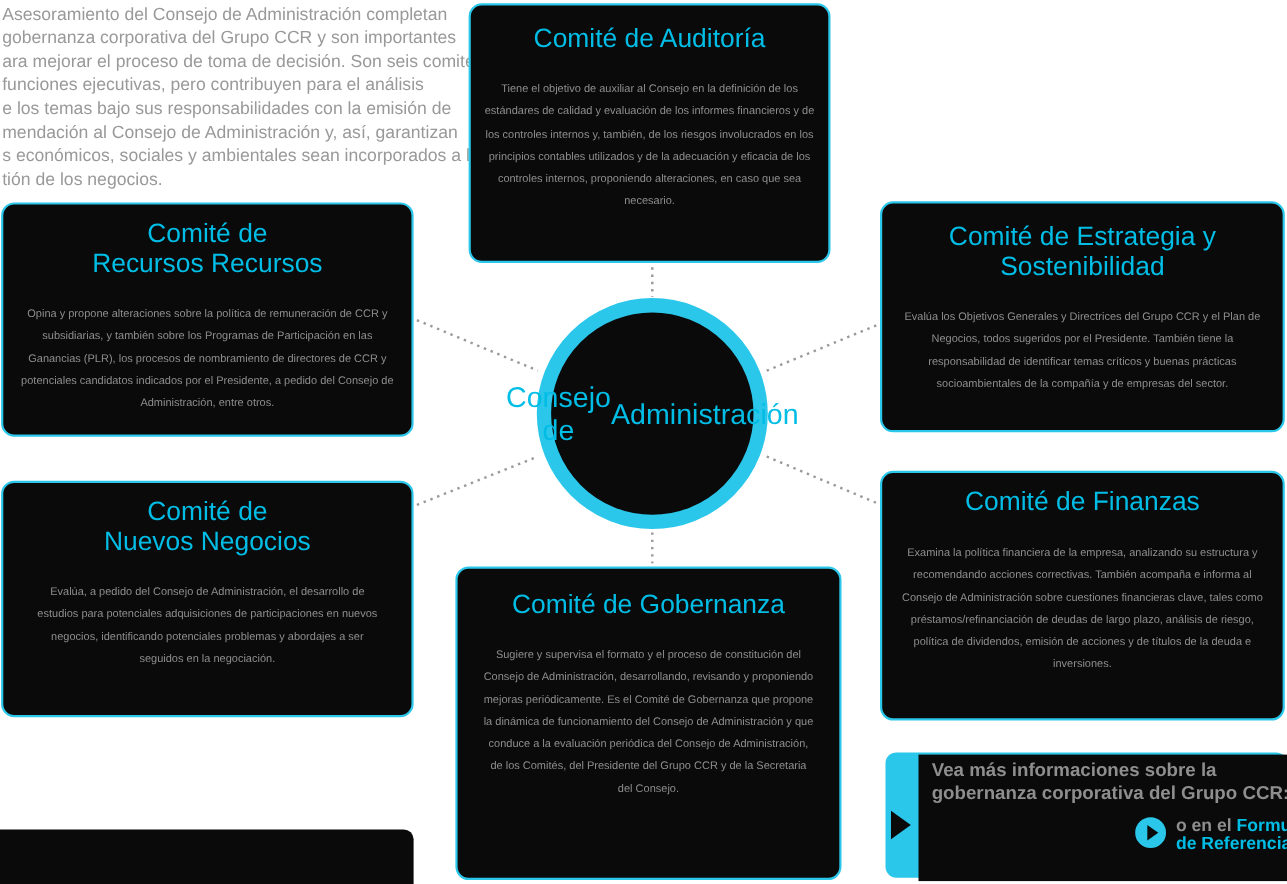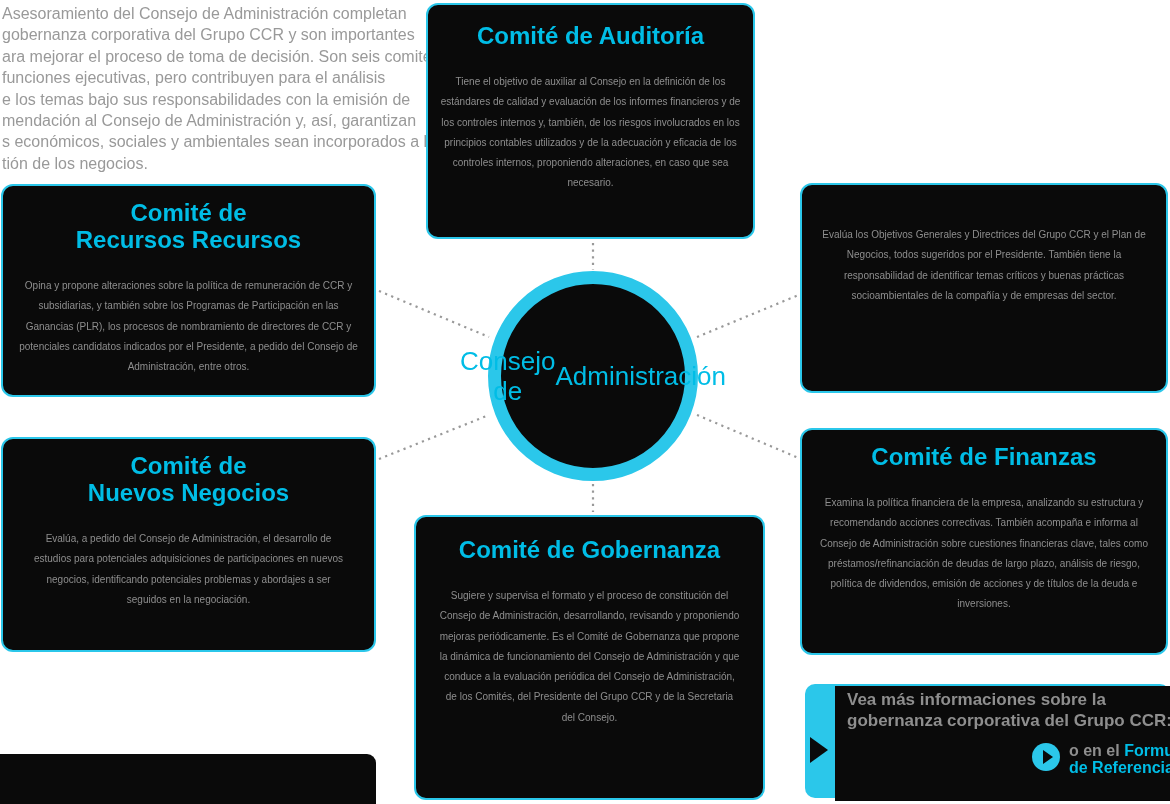--- a/index.html
+++ b/index.html
@@ -36,21 +36,21 @@
   
   .committee{
     position:absolute;z-index:2;
     background:var(--box-black);
     border:2px solid var(--accent-cyan);
     border-radius:12px;
     text-align:center;color:var(--body-gray);
     overflow:hidden;
   }
   .committee .title{
-    color:var(--title-cyan);font-weight:bold;
+    color:var(--title-cyan);font-weight:normal;
     font-size:24px;line-height:27px;
   }
   .committee .title span{display:block;}
   .committee .body{
     font-size:10px;line-height:20.3px;margin-top:23px;
   }
   .box-auditoria  {left:426px;top:3px;  width:329px;height:236px;padding:17px 12px 0 12px;}
   .box-recursos   {left:1px;  top:184px;width:375px;height:213px;padding:13px 12px 0 12px;}
   .box-nuevos     {left:1px;  top:437px;width:375px;height:215px;padding:13px 30px 0 30px;}
   .box-estrategia {left:800px;top:183px;width:368px;height:210px;padding:17px 14px 0 14px;}
@@ -159,20 +159,24 @@
 
   <div class="committee box-nuevos">
     <div class="title">
       <span>Comité de</span>
       <span>Nuevos Negocios</span>
     </div>
     <div class="body">Evalúa, a pedido del Consejo de Administración, el desarrollo de estudios para potenciales adquisiciones de participaciones en nuevos negocios, identificando potenciales problemas y abordajes a ser seguidos en la negociación.</div>
   </div>
 
   <div class="committee box-estrategia">
+    <div class="title">
+      <span>Comité de Estrategia y</span>
+      <span>Sostenibilidad</span>
+    </div>
     <div class="body">Evalúa los Objetivos Generales y Directrices del Grupo CCR y el Plan de Negocios, todos sugeridos por el Presidente. También tiene la responsabilidad de identificar temas críticos y buenas prácticas socioambientales de la compañía y de empresas del sector.</div>
   </div>
 
   <div class="committee box-finanzas">
     <div class="title">
       <span>Comité de Finanzas</span>
       <span></span>
     </div>
     <div class="body">Examina la política financiera de la empresa, analizando su estructura y recomendando acciones correctivas. También acompaña e informa al Consejo de Administración sobre cuestiones financieras clave, tales como préstamos/refinanciación de deudas de largo plazo, análisis de riesgo, política de dividendos, emisión de acciones y de títulos de la deuda e inversiones.</div>
   </div>

